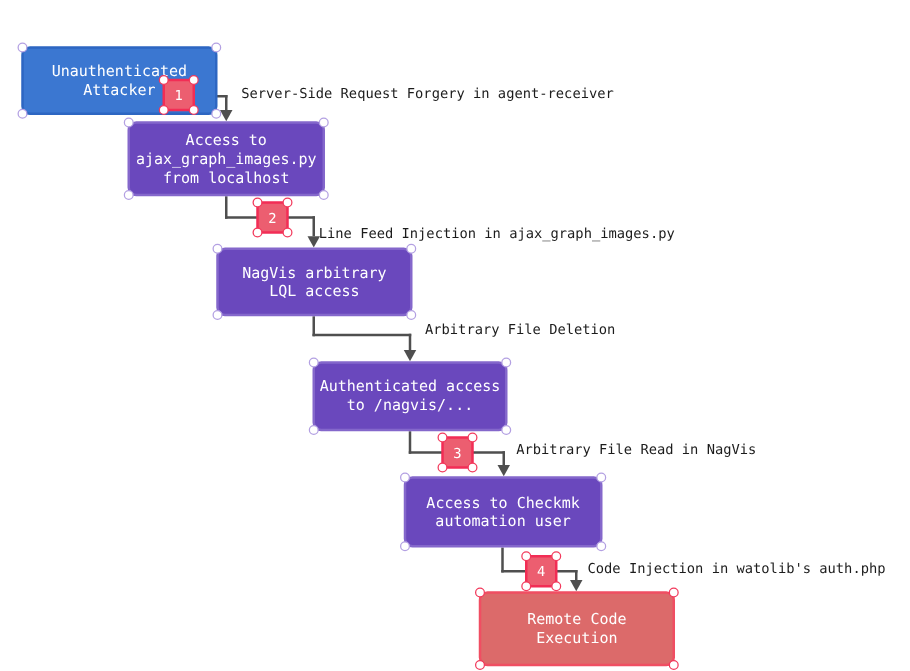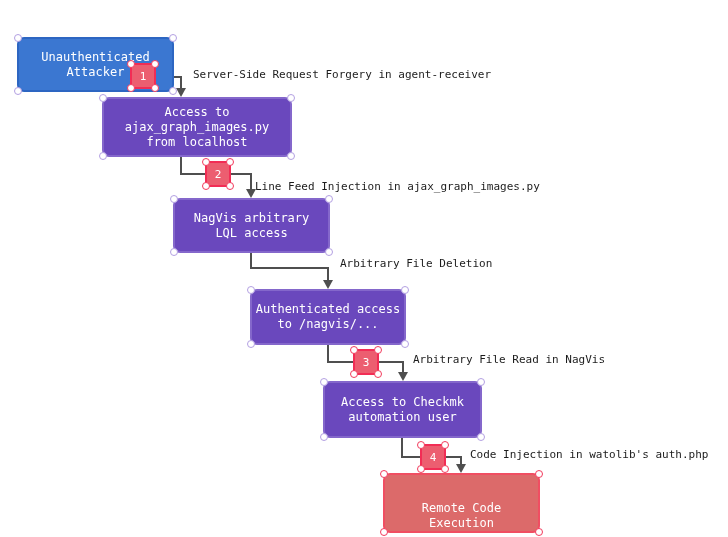--- a/index.html
+++ b/index.html
@@ -9,21 +9,21 @@
   }
   
   .node {
     position:absolute; box-sizing:border-box;
     border:2px solid; border-radius:7px;
     display:flex; align-items:center; justify-content:center;
     text-align:center; color:#ffffff; font-size:12px; line-height:15px;
   }
   .node.attacker { background:var(--attacker-fill,#3b77d1); border-color:var(--attacker-border,#2d66c2);margin-top:32px; }
   .node.step     { background:var(--step-fill,#6a48bd);     border-color:var(--step-border,#8467cb); }
-  .node.impact   { background:var(--impact-fill,#dc6a6a);   border-color:var(--impact-border,#f04e62);align-items:flex-end; }
+  .node.impact   { background:var(--impact-fill,#dc6a6a);   border-color:var(--impact-border,#f04e62); }
   
   .hd {
     position:absolute; width:6px; height:6px; border-radius:50%;
     background:#ffffff; border:1.5px solid var(--handle-purple,#b3a0e2); z-index:3;
   }
   .hd.red { border-color:var(--handle-red,#f23a5c); }
   .hd.tl{ left:-5px; top:-5px; } .hd.tr{ right:-5px; top:-5px; }
   .hd.bl{ left:-5px; bottom:-5px; } .hd.br{ right:-5px; bottom:-5px; }
   
   .seg { position:absolute; background:var(--connector,#4f4f4f); }
@@ -113,21 +113,21 @@
     <i class="hd tl"></i>
     <i class="hd tr"></i>
     <i class="hd bl"></i>
     <i class="hd br"></i>
     <div>
       <div>Unauthenticated</div>
       <div>Attacker</div>
     </div>
   </div>
 
-  <div class="node step" style="left:102px;top:97px;width:190px;height:60px">
+  <div class="node step" style="left:102px;top:97px;width:158px;height:60px">
     <i class="hd tl"></i>
     <i class="hd tr"></i>
     <i class="hd bl"></i>
     <i class="hd br"></i>
     <div>
       <div>Access to</div>
       <div>ajax_graph_images.py</div>
       <div>from localhost</div>
     </div>
   </div>

